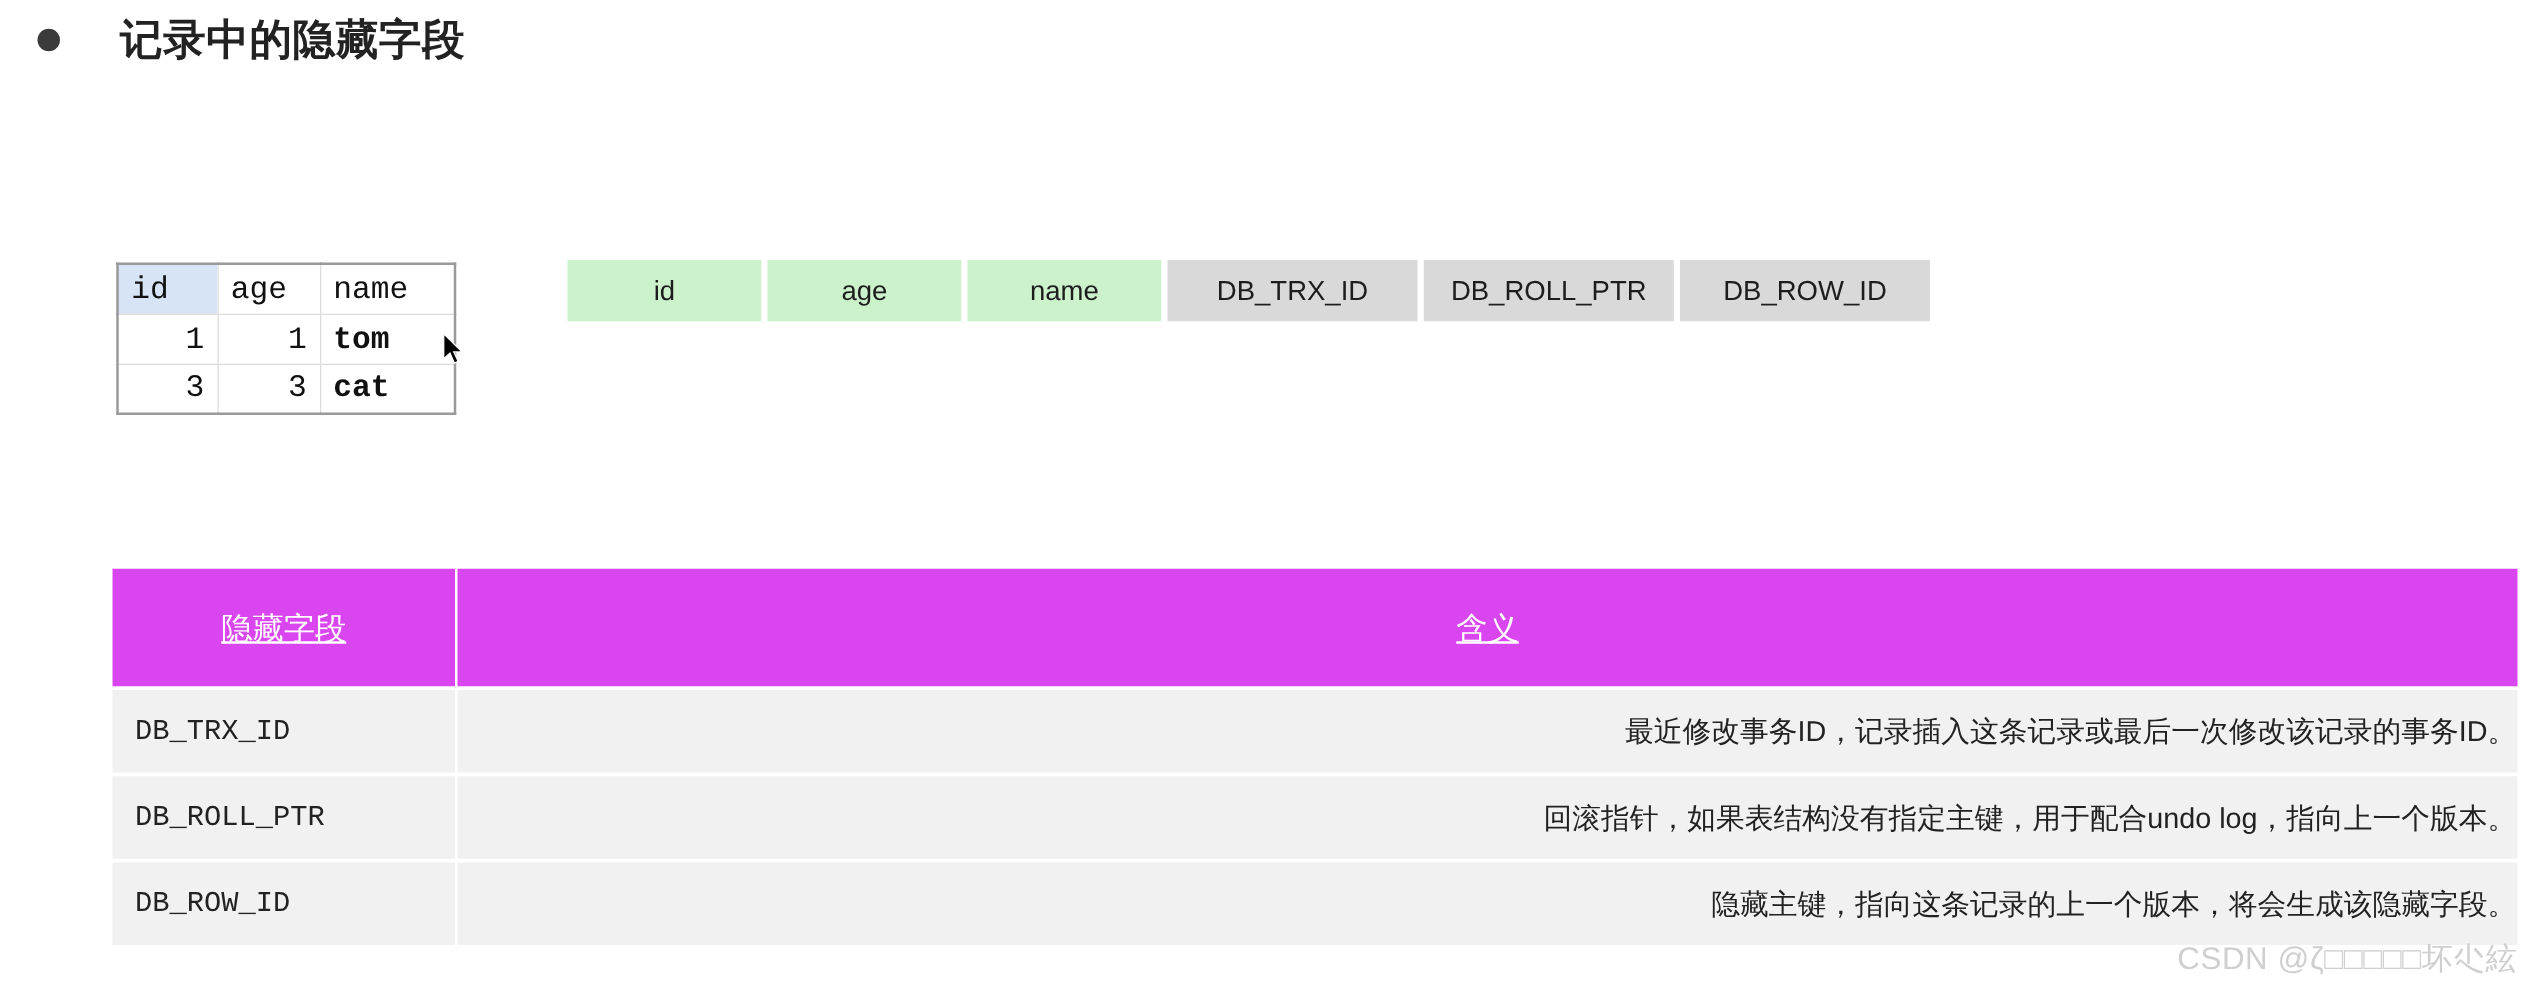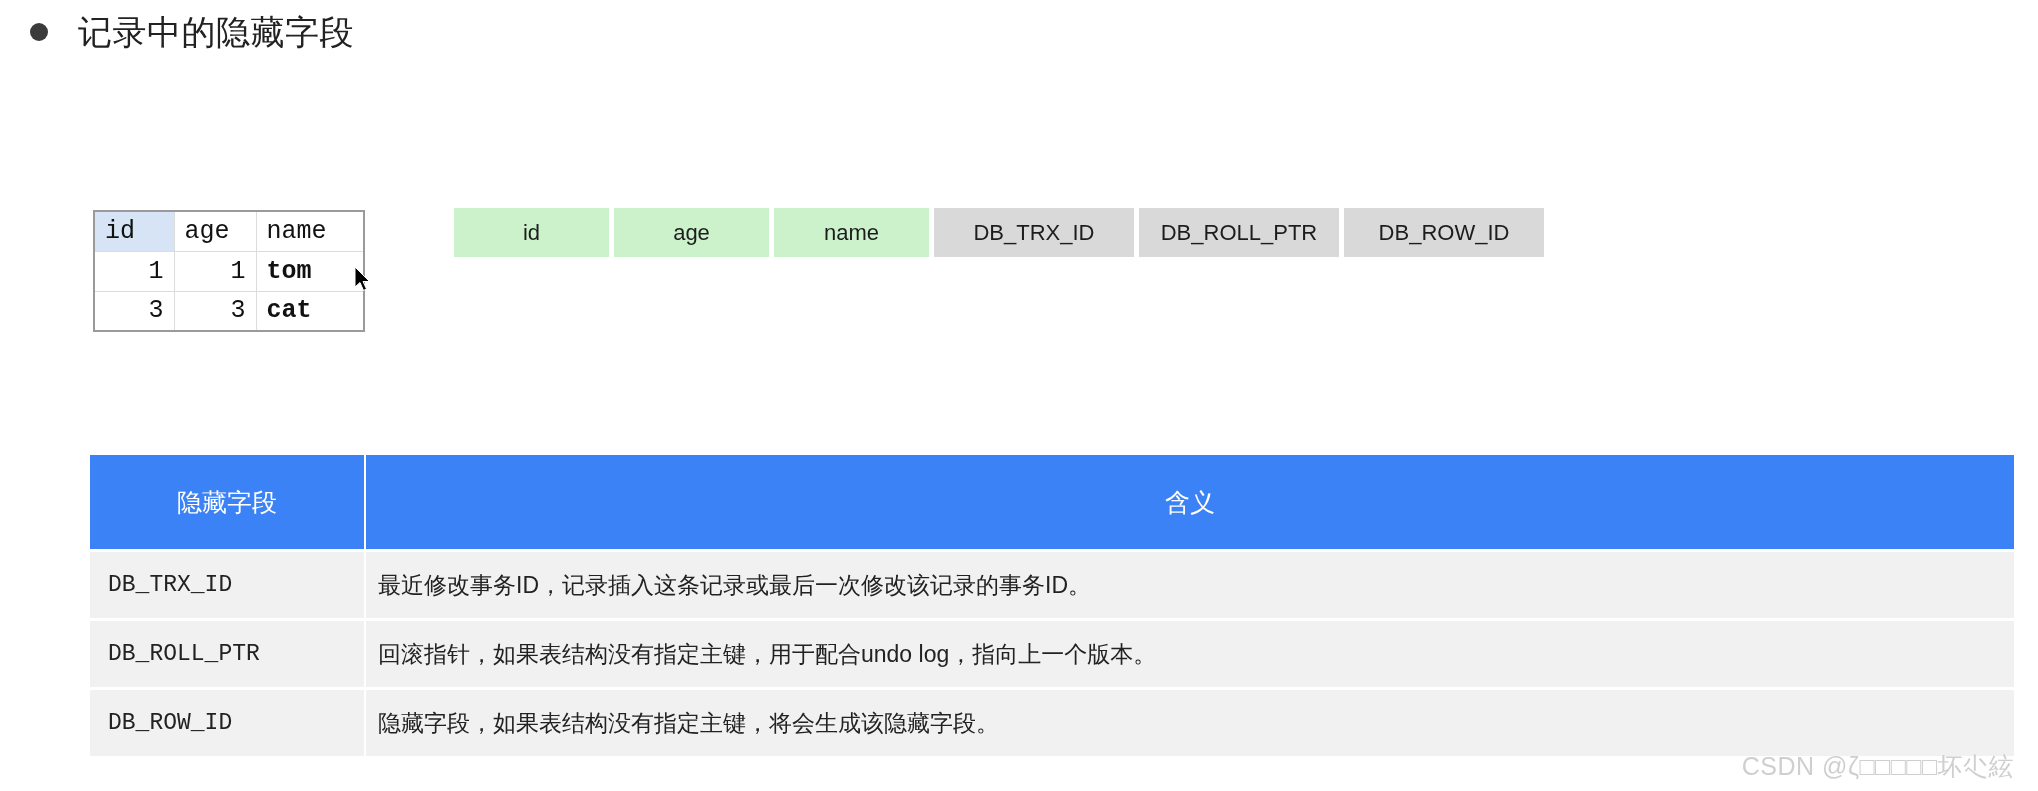--- a/index.html
+++ b/index.html
@@ -26,26 +26,27 @@
   }
   .bullet-dot {
     width: 18px;
     height: 18px;
     border-radius: 50%;
     background: #3b3b3b;
     margin-left: 30px;
     flex: 0 0 auto;
   }
   .heading-text {
-    margin-left: 30px;
+    margin-left: 48px;
     font-size: 34px;
     line-height: 1.2;
     color: #222222;
     letter-spacing: 0.5px;
     white-space: nowrap;
+    font-weight: bold;
   }
 
   
   .grid-table {
     position: absolute;
     left: 93px;
     top: 210px;
     border-collapse: collapse;
     border: 2px solid #9a9a9a;
     background: #ffffff;
@@ -118,44 +119,46 @@
   .meaning-table {
     position: absolute;
     left: 88px;
     top: 452px;
     width: 1928px;
     border-collapse: separate;
     border-spacing: 2px 3px;
     table-layout: fixed;
   }
   .meaning-table th {
-    background: #3b82f6;
+    background: #d946ef;
     color: #ffffff;
     font-size: 25px;
     font-weight: normal;
     height: 92px;
     vertical-align: middle;
+    text-decoration: underline;
   }
   .meaning-table th.th-field {
     width: 272px;
   }
   .meaning-table td {
     background: #f1f1f1;
     color: #222222;
     height: 64px;
     vertical-align: middle;
     font-size: 23px;
   }
   .meaning-table td.cell-field {
     padding-left: 18px;
     font-family: "Liberation Mono", "DejaVu Sans Mono", monospace;
     font-size: 23px;
   }
   .meaning-table td.cell-desc {
     padding-left: 12px;
+    text-align: right;
   }
 
   
   .watermark {
     position: absolute;
     right: 24px;
     bottom: 8px;
     font-size: 25px;
     color: #cfcfcf;
     letter-spacing: 0.5px;
@@ -216,18 +219,18 @@
     <tr>
       <td class="cell-field">DB_TRX_ID</td>
       <td class="cell-desc">最近修改事务ID，记录插入这条记录或最后一次修改该记录的事务ID。</td>
     </tr>
     <tr>
       <td class="cell-field">DB_ROLL_PTR</td>
       <td class="cell-desc">回滚指针，如果表结构没有指定主键，用于配合undo log，指向上一个版本。</td>
     </tr>
     <tr>
       <td class="cell-field">DB_ROW_ID</td>
-      <td class="cell-desc">隐藏字段，如果表结构没有指定主键，将会生成该隐藏字段。</td>
+      <td class="cell-desc">隐藏主键，指向这条记录的上一个版本，将会生成该隐藏字段。</td>
     </tr>
   </tbody>
 </table>
 
 <div class="watermark">CSDN @ζ□□□□□坏尐絃</div>
 
 </body></html>

